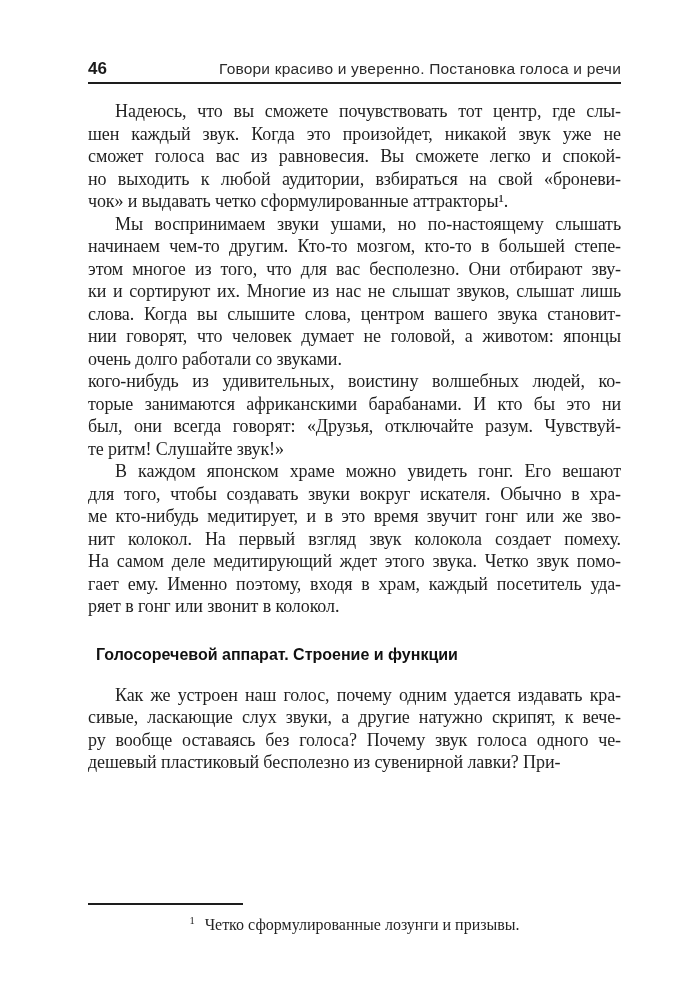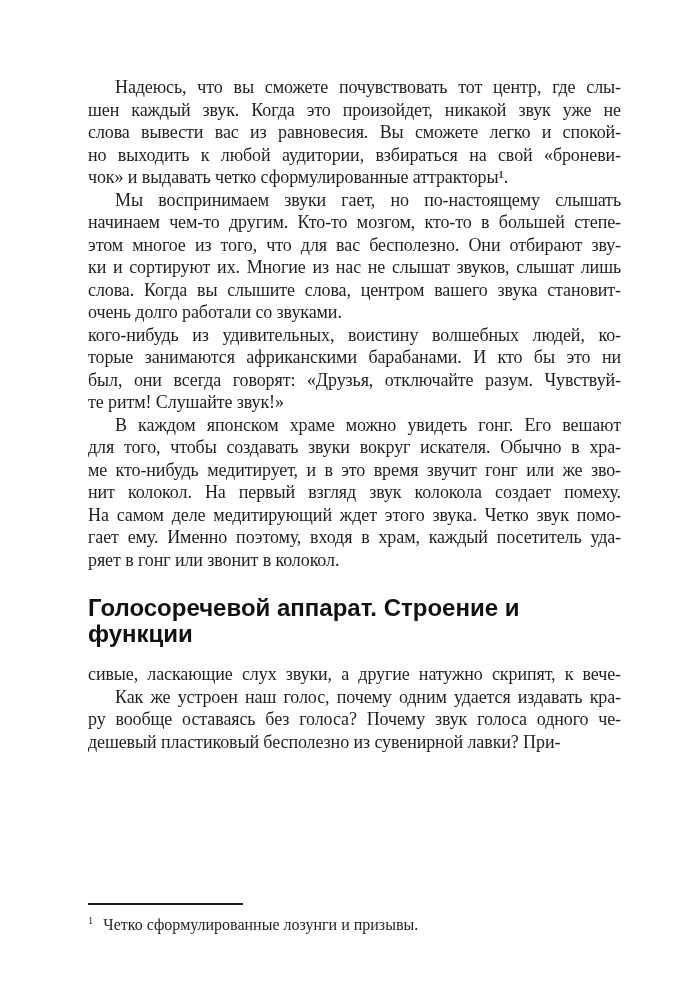--- a/index.html
+++ b/index.html
@@ -52,88 +52,94 @@
     text-align: justify;
     text-align-last: justify;
     letter-spacing: -0.1px;
     white-space: normal;
   }
   .line.first { text-indent: 27px; }
   .line.last { text-align-last: left; }
   .section-heading {
     font-family: "Liberation Sans", sans-serif;
     font-weight: bold;
-    font-size: 24px;
+    font-size: 16px;
     line-height: 26px;
     color: #111111;
-    margin: 24px 0 16px 0;
+    margin: 24px 0 16px 8px;
   }
   .footnote {
     position: absolute;
     left: 88px;
     top: 903px;
     width: 533px;
   }
   .footnote-rule {
     width: 155px;
     height: 0;
     border-top: 2px solid #1d1d1d;
     margin-bottom: 6px;
   }
   .footnote-text {
     font-size: 16px;
     line-height: 20px;
     color: #242424;
+    text-align: center;
   }
   .fn-marker {
     vertical-align: super;
     font-size: 10.5px;
     margin-right: 10px;
   }
 </style>
 </head>
 <body>
 
 <div class="page">
   <div class="content">
+    <div class="running-head">
+      <span class="page-number">46</span>
+      <span class="running-title">Говори красиво и уверенно. Постановка голоса и речи</span>
+    </div>
     <div class="body-text">
         <div class="paragraph">
           <div class="line first">Надеюсь, что вы сможете почувствовать тот центр, где слы-</div>
           <div class="line">шен каждый звук. Когда это произойдет, никакой звук уже не</div>
-          <div class="line">слова вывести вас из равновесия. Вы сможете легко и спокой-</div>
+          <div class="line">сможет голоса вас из равновесия. Вы сможете легко и спокой-</div>
           <div class="line">но выходить к любой аудитории, взбираться на свой «броневи-</div>
           <div class="line last">чок» и выдавать четко сформулированные аттракторы¹.</div>
         </div>
         <div class="paragraph">
-          <div class="line first">Мы воспринимаем звуки гает, но по-настоящему слышать</div>
+          <div class="line first">Мы воспринимаем звуки ушами, но по-настоящему слышать</div>
           <div class="line">начинаем чем-то другим. Кто-то мозгом, кто-то в большей степе-</div>
           <div class="line">этом многое из того, что для вас бесполезно. Они отбирают зву-</div>
           <div class="line">ки и сортируют их. Многие из нас не слышат звуков, слышат лишь</div>
           <div class="line">слова. Когда вы слышите слова, центром вашего звука становит-</div>
+          <div class="line">нии говорят, что человек думает не головой, а животом: японцы</div>
           <div class="line last">очень долго работали со звуками.</div>
         </div>
         <div class="paragraph">
           <div class="line">кого-нибудь из удивительных, воистину волшебных людей, ко-</div>
           <div class="line">торые занимаются африканскими барабанами. И кто бы это ни</div>
           <div class="line">был, они всегда говорят: «Друзья, отключайте разум. Чувствуй-</div>
           <div class="line last">те ритм! Слушайте звук!»</div>
         </div>
         <div class="paragraph">
           <div class="line first">В каждом японском храме можно увидеть гонг. Его вешают</div>
           <div class="line">для того, чтобы создавать звуки вокруг искателя. Обычно в хра-</div>
           <div class="line">ме кто-нибудь медитирует, и в это время звучит гонг или же зво-</div>
           <div class="line">нит колокол. На первый взгляд звук колокола создает помеху.</div>
           <div class="line">На самом деле медитирующий ждет этого звука. Четко звук помо-</div>
           <div class="line">гает ему. Именно поэтому, входя в храм, каждый посетитель уда-</div>
           <div class="line last">ряет в гонг или звонит в колокол.</div>
         </div>
         <h2 class="section-heading">Голосоречевой аппарат. Строение и функции</h2>
         <div class="paragraph">
+          <div class="line first">Как же устроен наш голос, почему одним удается издавать кра-</div>
           <div class="line">сивые, ласкающие слух звуки, а другие натужно скрипят, к вече-</div>
-          <div class="line first">Как же устроен наш голос, почему одним удается издавать кра-</div>
           <div class="line">ру вообще оставаясь без голоса? Почему звук голоса одного че-</div>
           <div class="line last">дешевый пластиковый бесполезно из сувенирной лавки? При-</div>
         </div>
       </div>
   </div>
 
   <div class="footnote">
     <div class="footnote-rule"></div>
     <div class="footnote-text">
       <span class="fn-marker">1</span><span>Четко сформулированные лозунги и призывы.</span>

